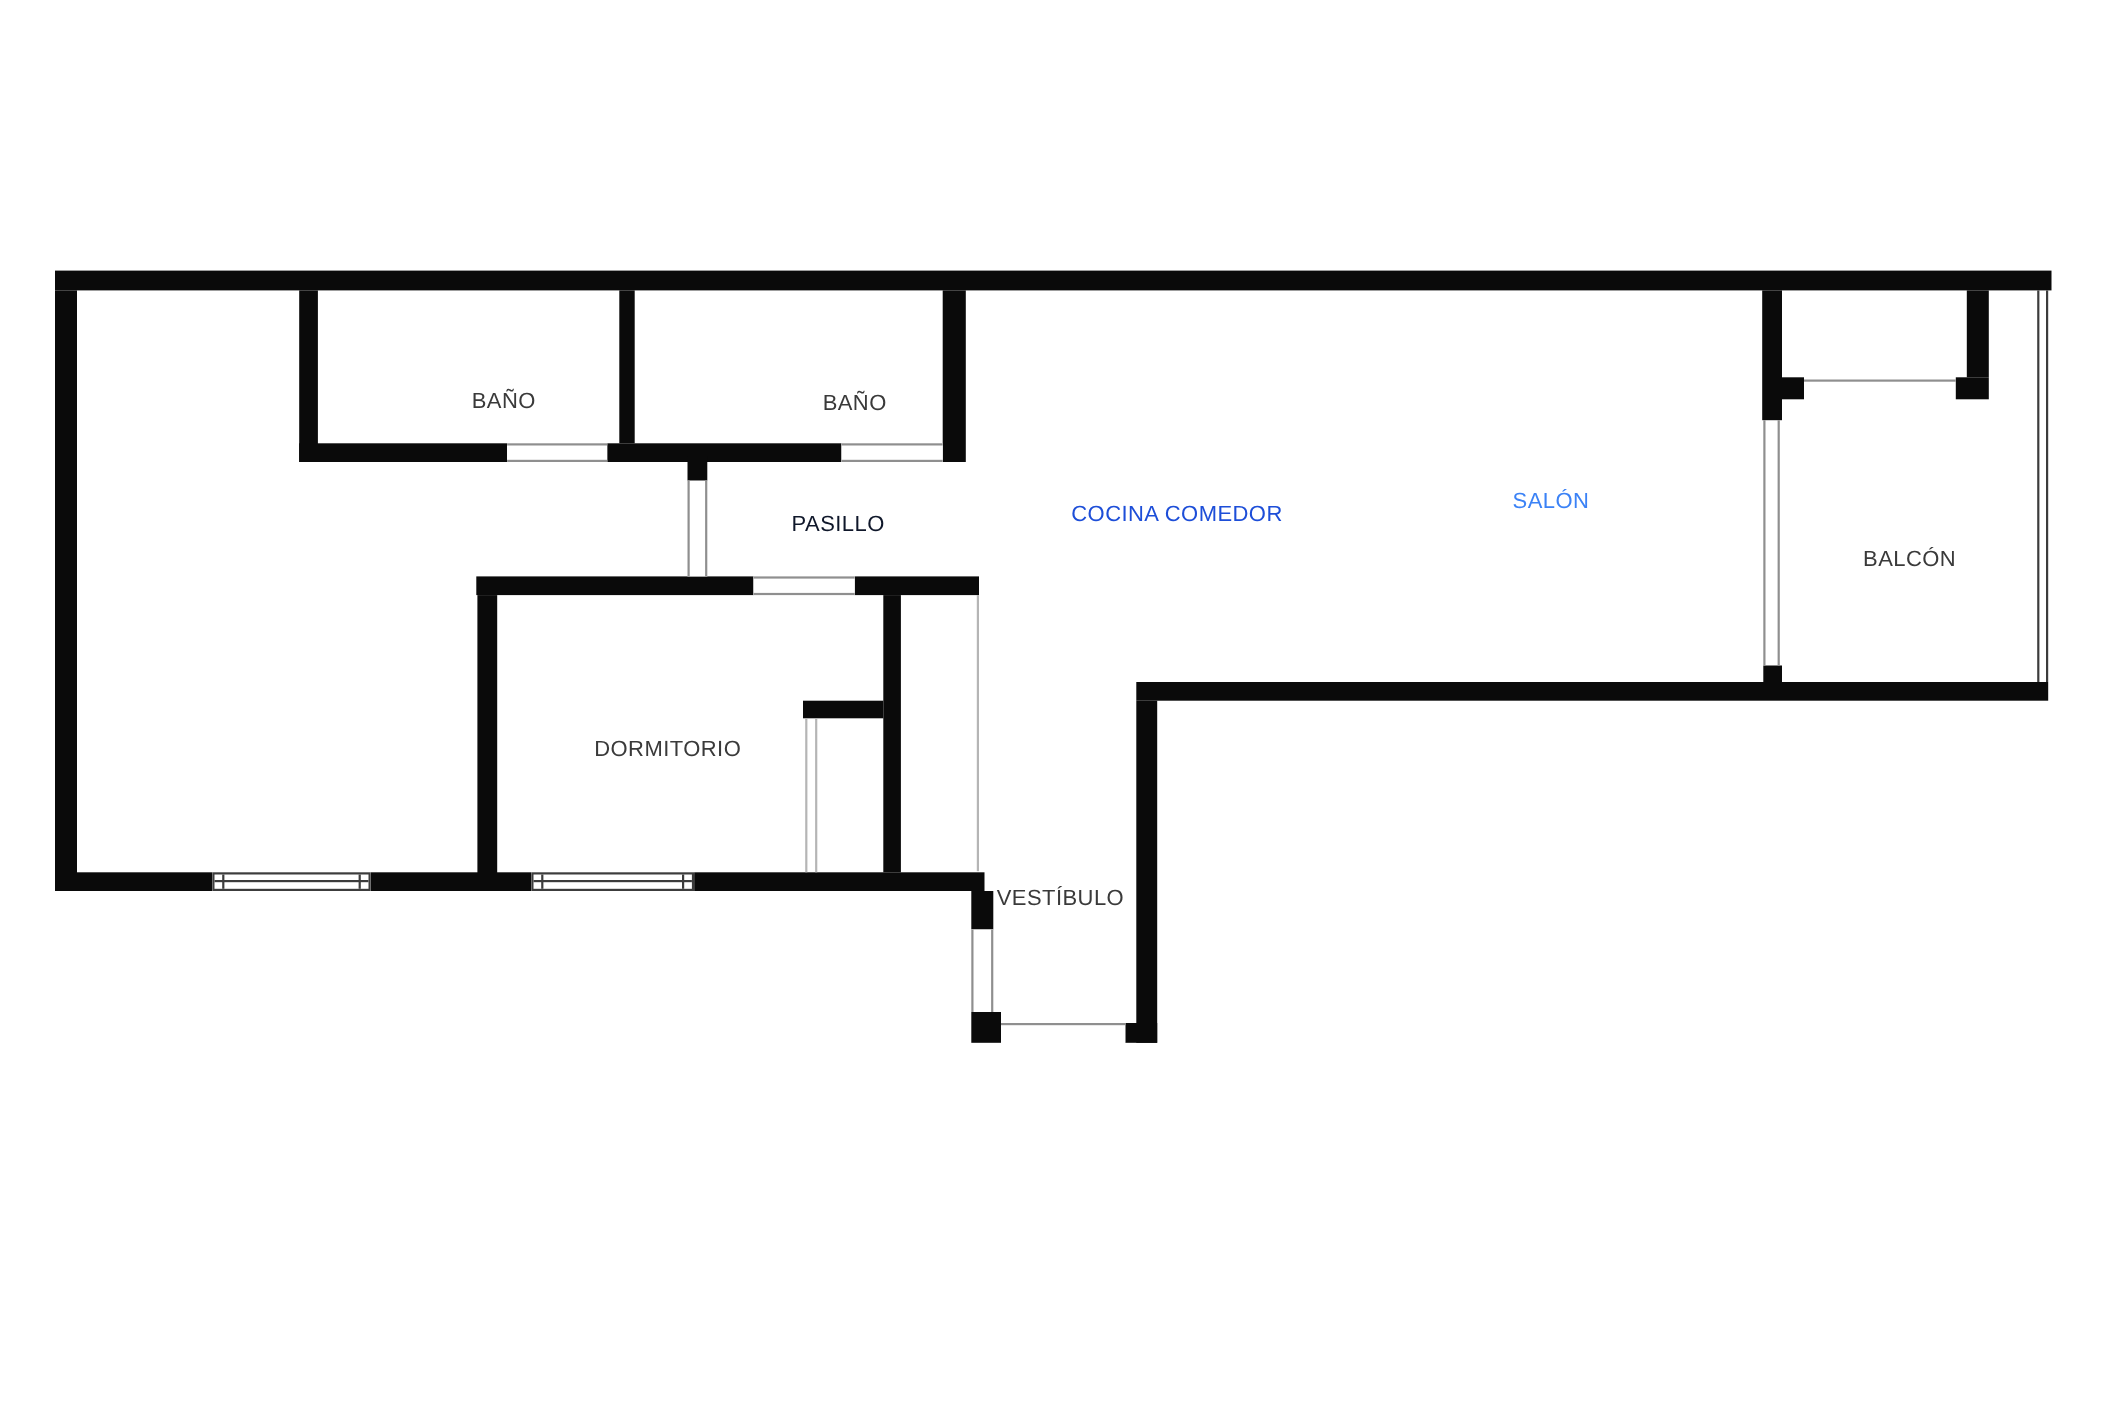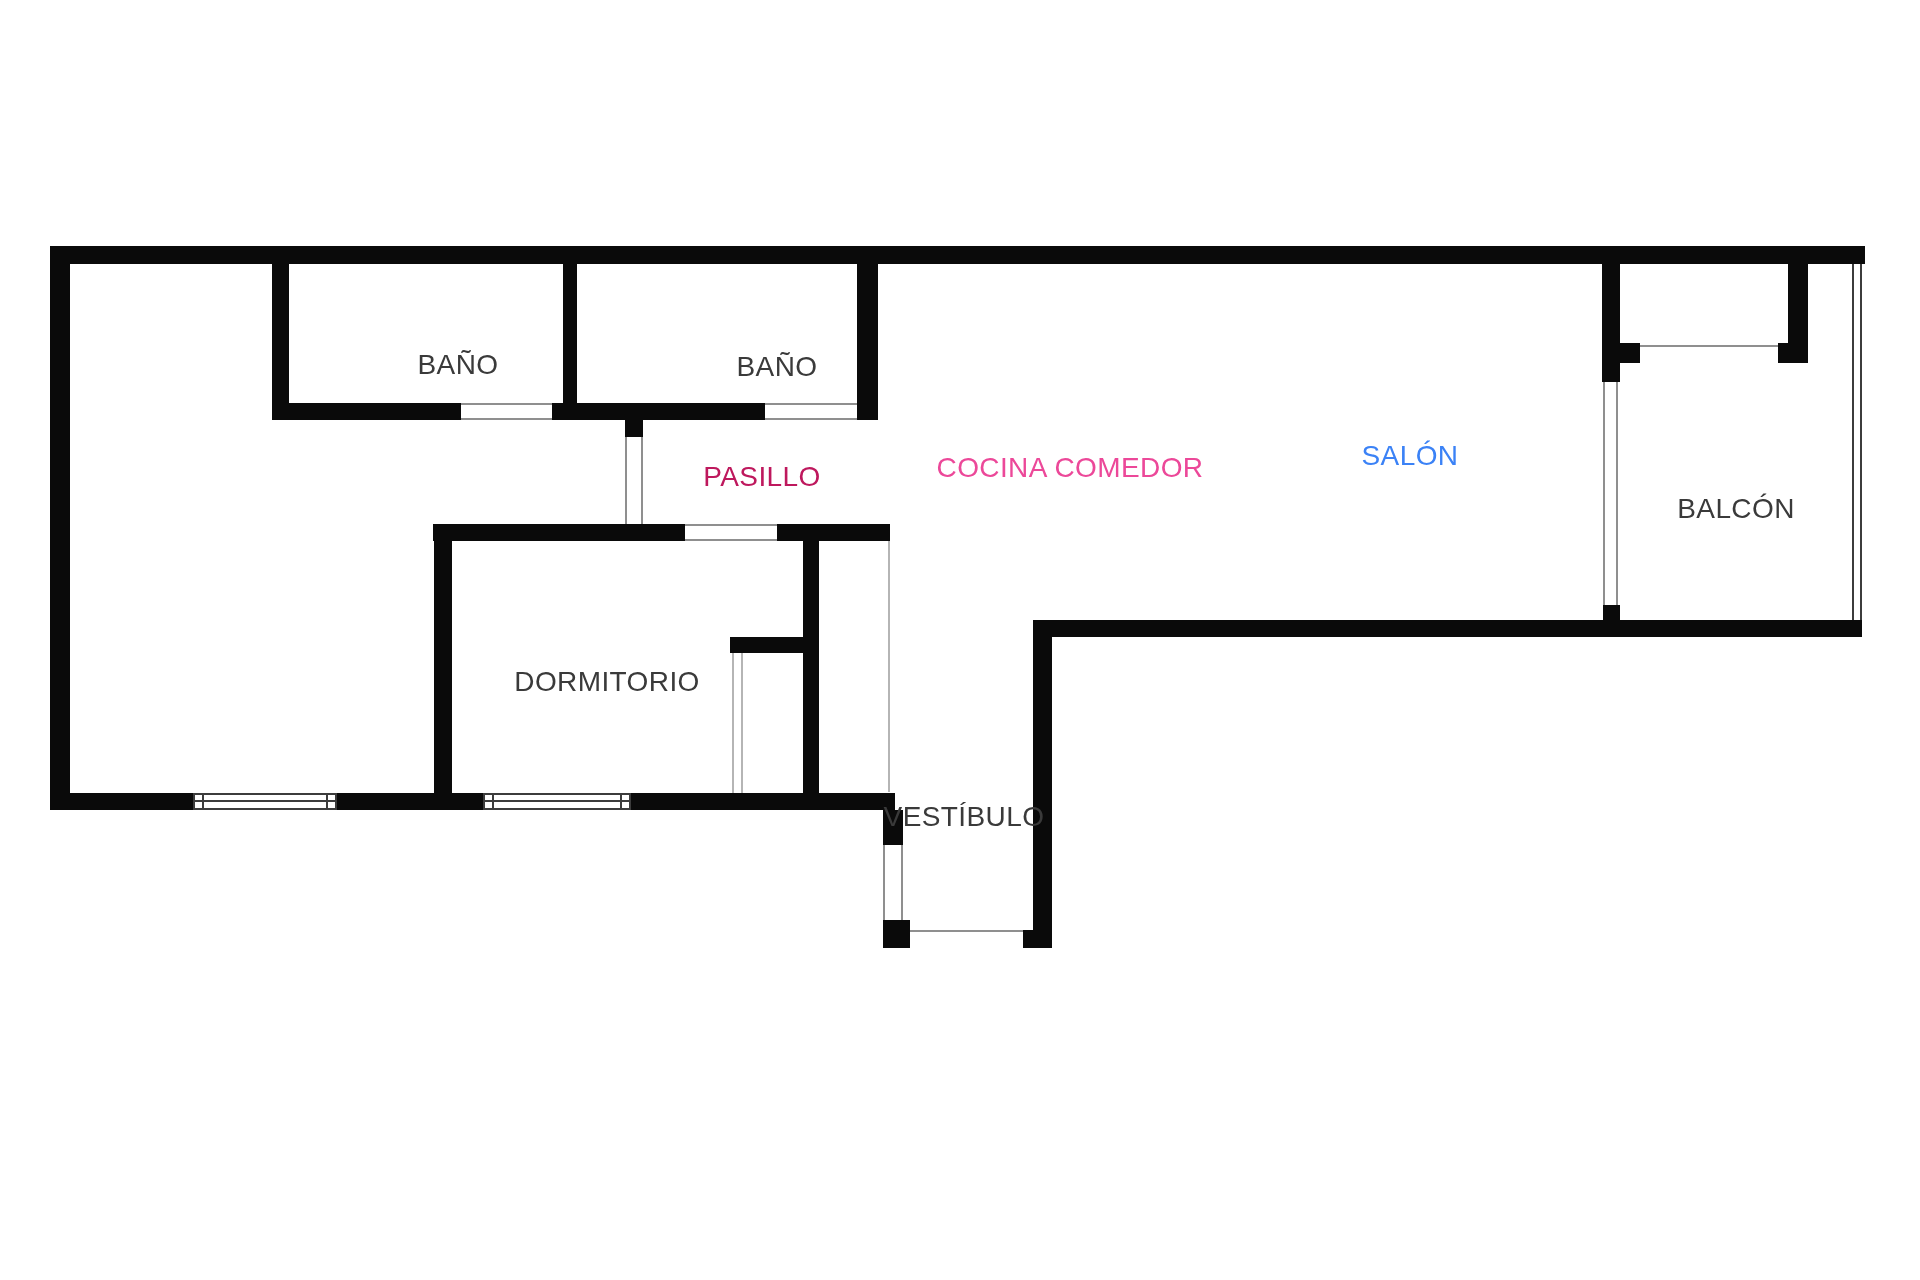--- a/index.html
+++ b/index.html
@@ -51,21 +51,21 @@
     width: 2px;
     background: #3c3c3c;
   }
   .thin-line {
     position: absolute;
   }
   .room-label {
     position: absolute;
     transform: translate(-50%, -50%);
     white-space: nowrap;
-    font-size: 28px;
+    font-size: 20px;
     letter-spacing: 0.4px;
     color: #3a3a3a;
     z-index: 5;
   }
 </style>
 </head>
 <body>
 
 <div id="plan">
     <div class="wall" style="left: 50px; top: 246px; width: 1815px; height: 18px; background: rgb(10, 10, 10);"></div>
@@ -113,19 +113,19 @@
     <div class="thin-line" style="left: 1603px; top: 382px; width: 2px; height: 223px; background: rgb(143, 143, 143);"></div>
     <div class="thin-line" style="left: 1616px; top: 382px; width: 2px; height: 223px; background: rgb(143, 143, 143);"></div>
     <div class="thin-line" style="left: 1640px; top: 345px; width: 138px; height: 2px; background: rgb(143, 143, 143);"></div>
     <div class="thin-line" style="left: 1860px; top: 264px; width: 2px; height: 356px; background: rgb(60, 60, 60);"></div>
     <div class="thin-line" style="left: 1852px; top: 264px; width: 2px; height: 356px; background: rgb(60, 60, 60);"></div>
     <div class="thin-line" style="left: 888px; top: 541px; width: 2px; height: 251px; background: rgb(181, 181, 181);"></div>
     <div class="thin-line" style="left: 732px; top: 653px; width: 2px; height: 140px; background: rgb(181, 181, 181);"></div>
     <div class="thin-line" style="left: 741px; top: 653px; width: 2px; height: 140px; background: rgb(181, 181, 181);"></div>
     <div class="room-label" style="left: 458px; top: 365px; color: rgb(58, 58, 58);">BAÑO</div>
     <div class="room-label" style="left: 777px; top: 367px; color: rgb(58, 58, 58);">BAÑO</div>
-    <div class="room-label" style="left: 762px; top: 477px; color: #be185d;">PASILLO</div>
+    <div class="room-label" style="left: 762px; top: 477px; color: #0f172a;">PASILLO</div>
     <div class="room-label" style="left: 607px; top: 682px; color: rgb(58, 58, 58);">DORMITORIO</div>
-    <div class="room-label" style="left: 1070px; top: 468px; color: #ec4899;">COCINA COMEDOR</div>
+    <div class="room-label" style="left: 1070px; top: 468px; color: #1d4ed8;">COCINA COMEDOR</div>
     <div class="room-label" style="left: 1410px; top: 456px; color: #3b82f6;">SALÓN</div>
     <div class="room-label" style="left: 1736px; top: 473px; color: rgb(58, 58, 58); margin-top: 36px;">BALCÓN</div>
     <div class="room-label" style="left: 964px; top: 793px; color: rgb(58, 58, 58); margin-top: 24px;">VESTÍBULO</div>
   </div>
 
 </body></html>

